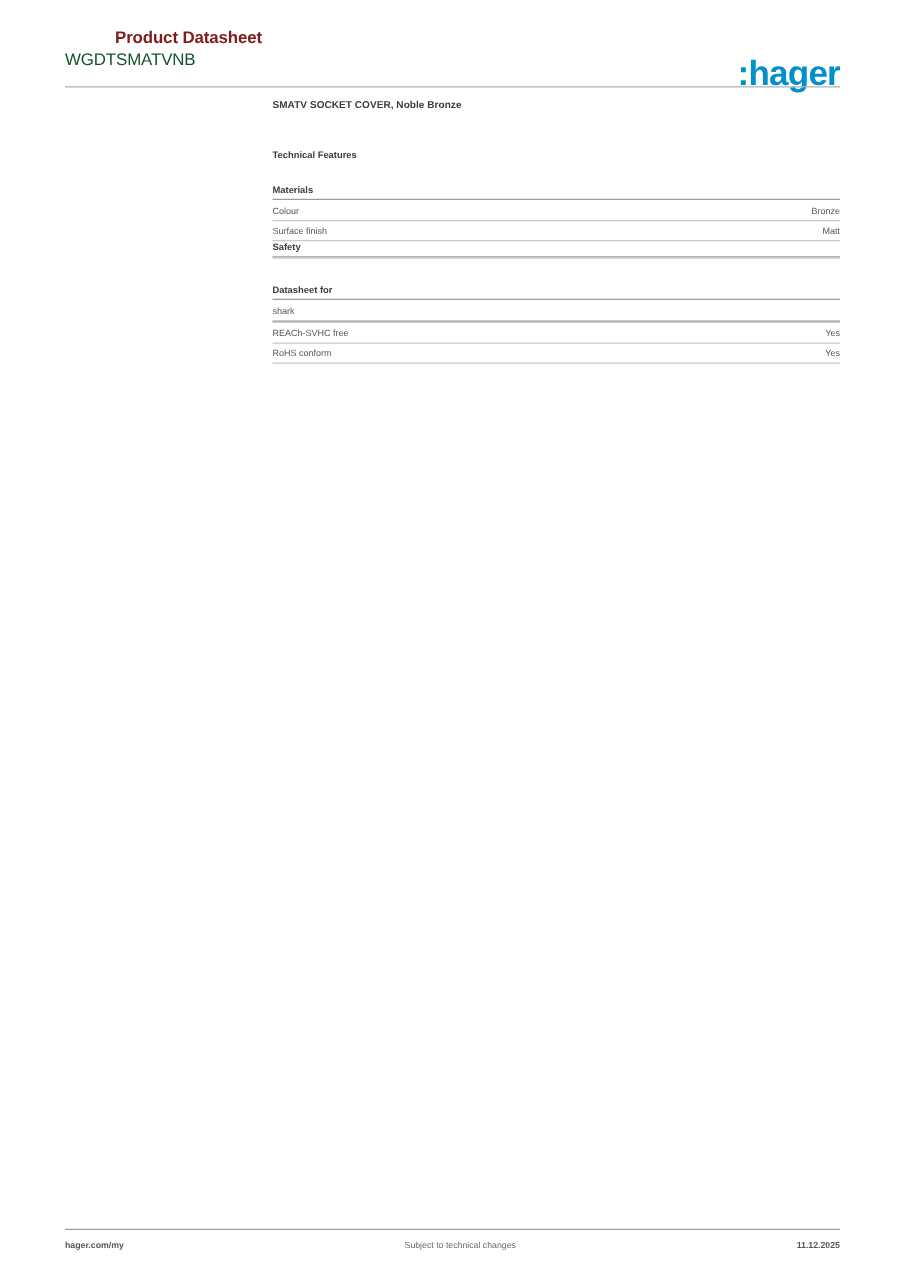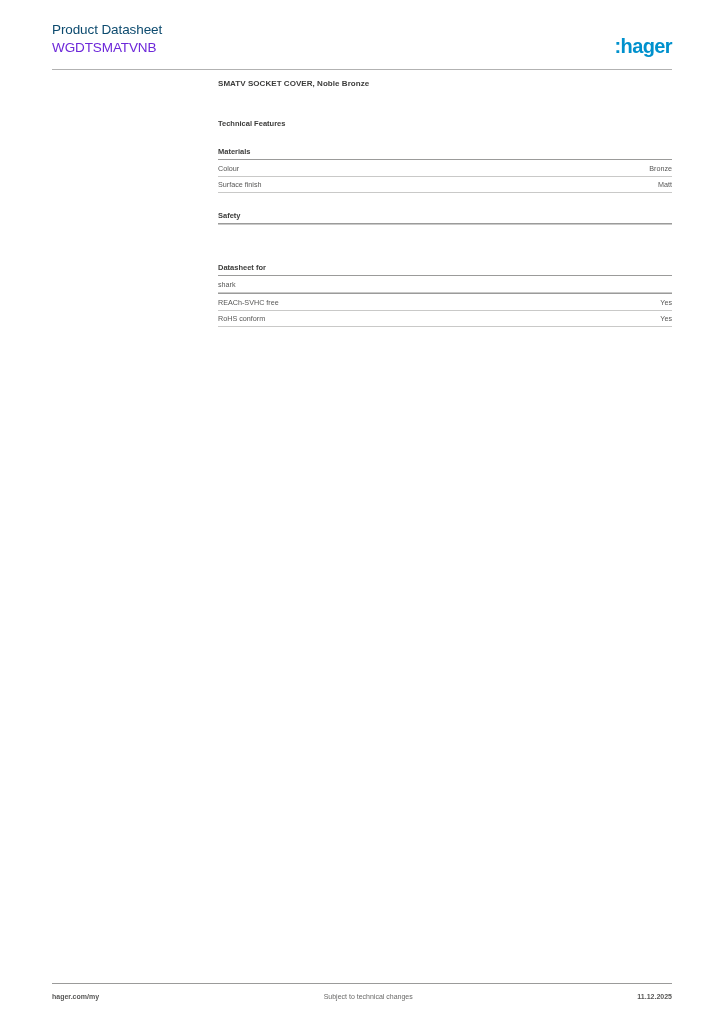--- a/index.html
+++ b/index.html
@@ -25,38 +25,39 @@
   
   .header {
     position: absolute;
     left: 52px;
     top: 22px;
     width: 620px;
     height: 48px;
   }
   .doc-title {
     font-size: 13.5px;
-    font-weight: normal;
-    color: #0c4a6e;
+    font-weight: bold;
+    color: #7f1d1d;
     letter-spacing: -0.1px;
     line-height: 16px;
+    margin-left: 40px;
   }
   .doc-subtitle {
     font-size: 13.5px;
     font-weight: normal;
-    color: #6d28d9;
+    color: #14532d;
     letter-spacing: -0.1px;
     line-height: 17px;
     margin-top: 1px;
   }
   .brand {
     position: absolute;
     right: 0;
-    top: 12px;
-    font-size: 20px;
+    top: 25px;
+    font-size: 28px;
     font-weight: bold;
     color: #0091cd;
     letter-spacing: -0.6px;
     line-height: 24px;
   }
   .header-rule {
     position: absolute;
     left: 52px;
     top: 69px;
     width: 620px;
@@ -88,21 +89,20 @@
     margin-bottom: 7px;
   }
   .section-title.tech {
     margin-top: 31px;
   }
 
   .group-title {
     font-size: 7.5px;
     font-weight: bold;
     color: #3c3c3b;
-    margin-top: 18px;
     margin-bottom: 3px;
   }
   .group-title.first {
     margin-top: 19px;
   }
 
   .rule {
     height: 1px;
     background: #9b9b9a;
     width: 100%;

